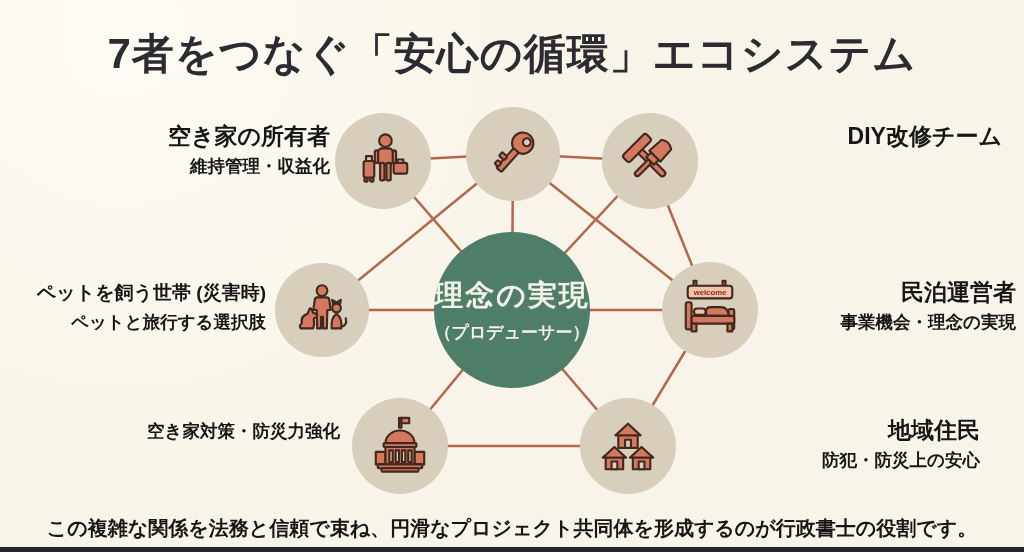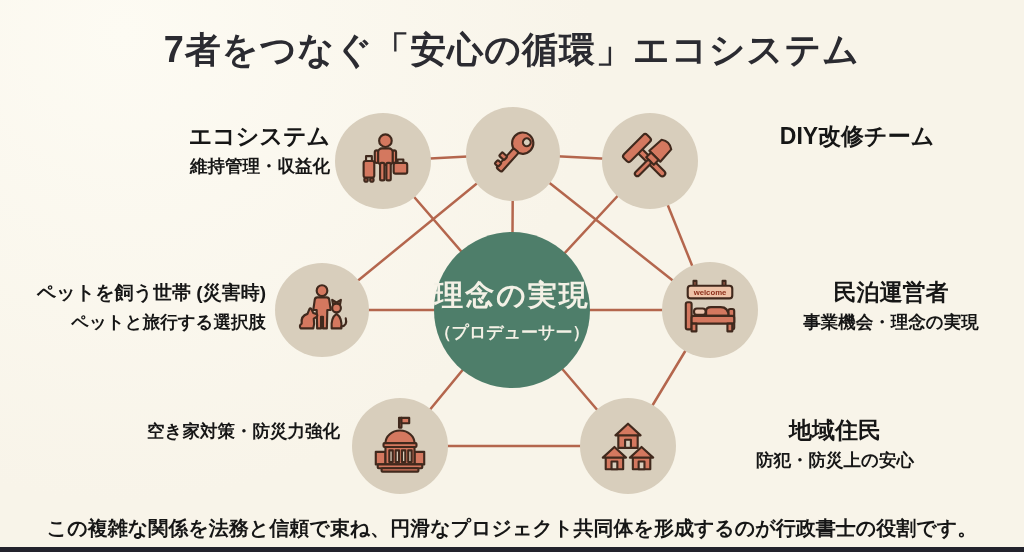--- a/index.html
+++ b/index.html
@@ -3,21 +3,21 @@
 <meta charset="utf-8">
 <style>
   html,body{margin:0;padding:0;}
   body{
     width:1024px;height:552px;position:relative;overflow:hidden;
     font-family:"Liberation Sans","DejaVu Sans",sans-serif;
     background:radial-gradient(circle at 12% 6%, #fdfbf3 0%, var(--background,#f8f4e9) 45%);
   }
   .title{
     position:absolute;top:26px;left:0;width:1024px;text-align:center;
-    font-size:36px;font-weight:900;letter-spacing:1px;color:var(--title,#2b2b31);margin:0;
+    font-size:42px;font-weight:900;letter-spacing:1px;color:var(--title,#2b2b31);margin:0;
   }
   #edge-layer{position:absolute;left:0;top:0;width:1024px;height:552px;z-index:1;}
   .node{
     position:absolute;border-radius:50%;background:var(--node-circle,#d8cebc);
     display:flex;align-items:center;justify-content:center;z-index:2;
   }
   #n-owner{left:335px;top:113px;width:96px;height:96px}
   #n-key{left:466px;top:107px;width:94px;height:94px}
   #n-diy{left:602px;top:113px;width:96px;height:96px}
   #n-pets{left:275px;top:263px;width:94px;height:94px}
@@ -28,21 +28,21 @@
     position:absolute;left:434px;top:232px;width:156px;height:156px;border-radius:50%;
     background:var(--center-circle,#4e7e6a);z-index:2;
     display:flex;flex-direction:column;align-items:center;justify-content:center;
     color:var(--center-text,#f4f1e6);text-align:center;
   }
   .center-node .c-main{font-size:29px;font-weight:900;letter-spacing:2px;}
   .center-node .c-sub{font-size:17px;font-weight:700;margin-top:5px;}
   .label-block{position:absolute;z-index:3;color:var(--text,#161616);}
   .label-block .main{font-size:23px;font-weight:900;line-height:29px;}
   .label-block .sub{font-size:17.5px;font-weight:700;margin-top:3px;font-family:Liberation Serif, serif;}
-  .r{text-align:right}.l{text-align:center}
+  .r{text-align:right}.l{text-align:right}
   #lb-owner{left:95px;top:122px;width:235px}
   #lb-diy{left:712px;top:122px;width:290px}
   #lb-pets{left:6px;top:278px;width:260px}
   #lb-pets .main{font-size:19px}
   #lb-minpaku{left:766px;top:278px;width:250px}
   #lb-city{left:53px;top:416px;width:287px}
   #lb-residents{left:690px;top:416px;width:290px}
   .caption{
     position:absolute;top:515px;left:0;width:1024px;text-align:center;
     font-size:20px;font-weight:800;color:var(--text,#161616);
@@ -194,21 +194,21 @@
       </g>
     </svg>
   </div>
 
   <div class="center-node">
     <div class="c-main">理念の実現</div>
     <div class="c-sub">（プロデューサー）</div>
   </div>
 
   <div class="label-block r" id="lb-owner">
-    <div class="main">エコシステム</div>
+    <div class="main">空き家の所有者</div>
     <div class="sub">維持管理・収益化</div>
   </div>
   <div class="label-block l" id="lb-diy">
     <div class="main">DIY改修チーム</div>
   </div>
   <div class="label-block r" id="lb-pets">
     <div class="main">ペットを飼う世帯 (災害時)</div>
     <div class="sub">ペットと旅行する選択肢</div>
   </div>
   <div class="label-block l" id="lb-minpaku">

